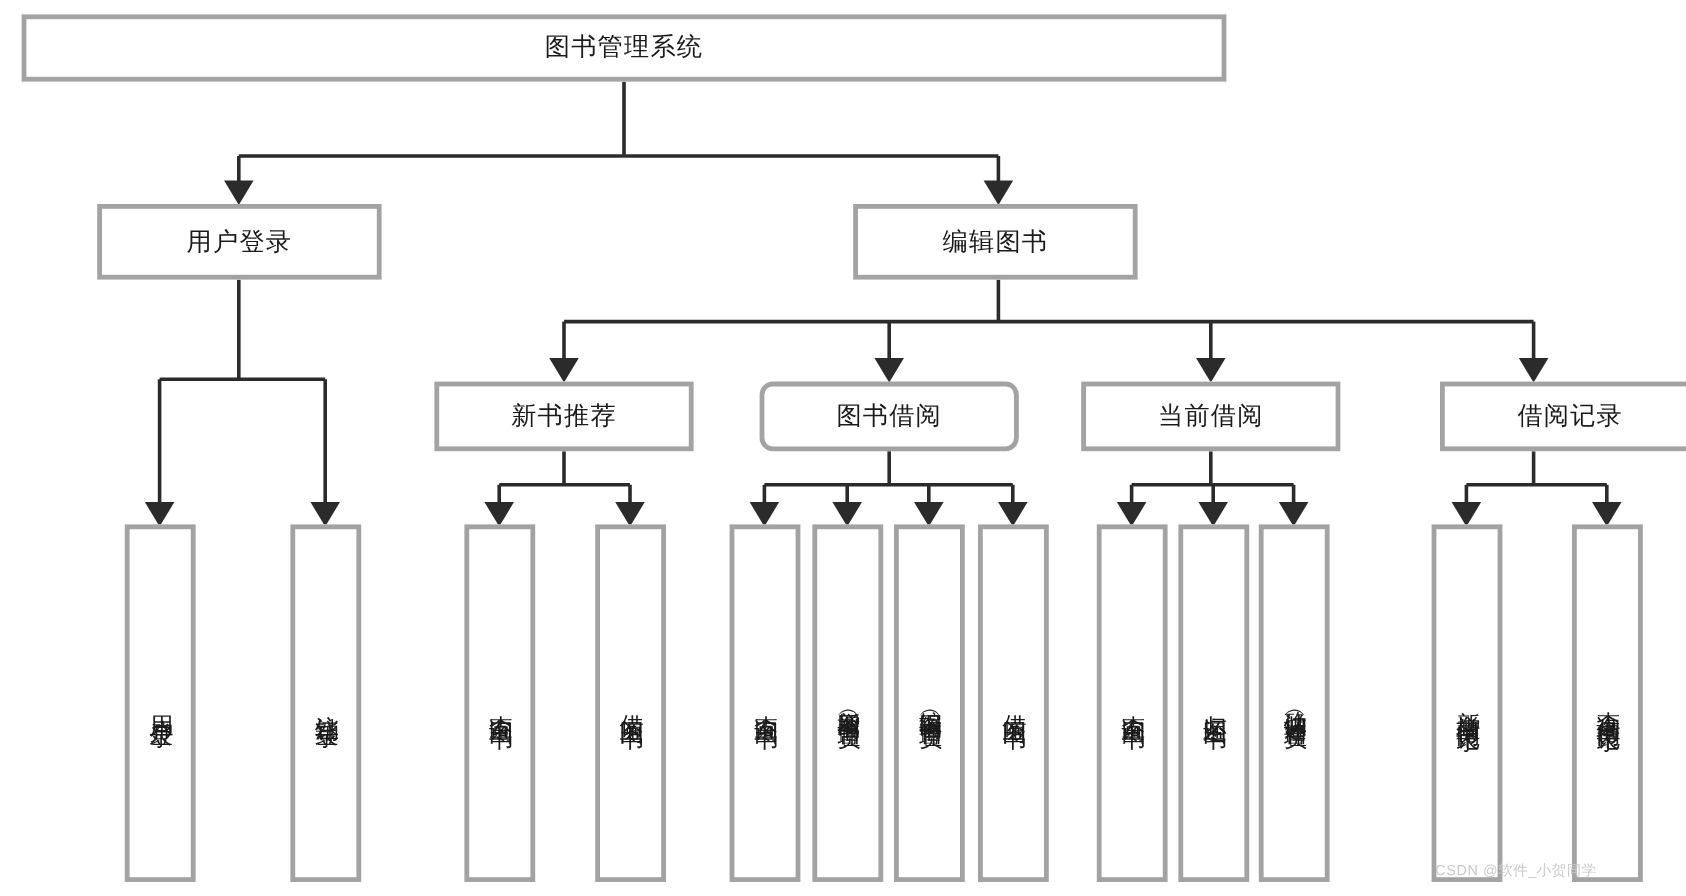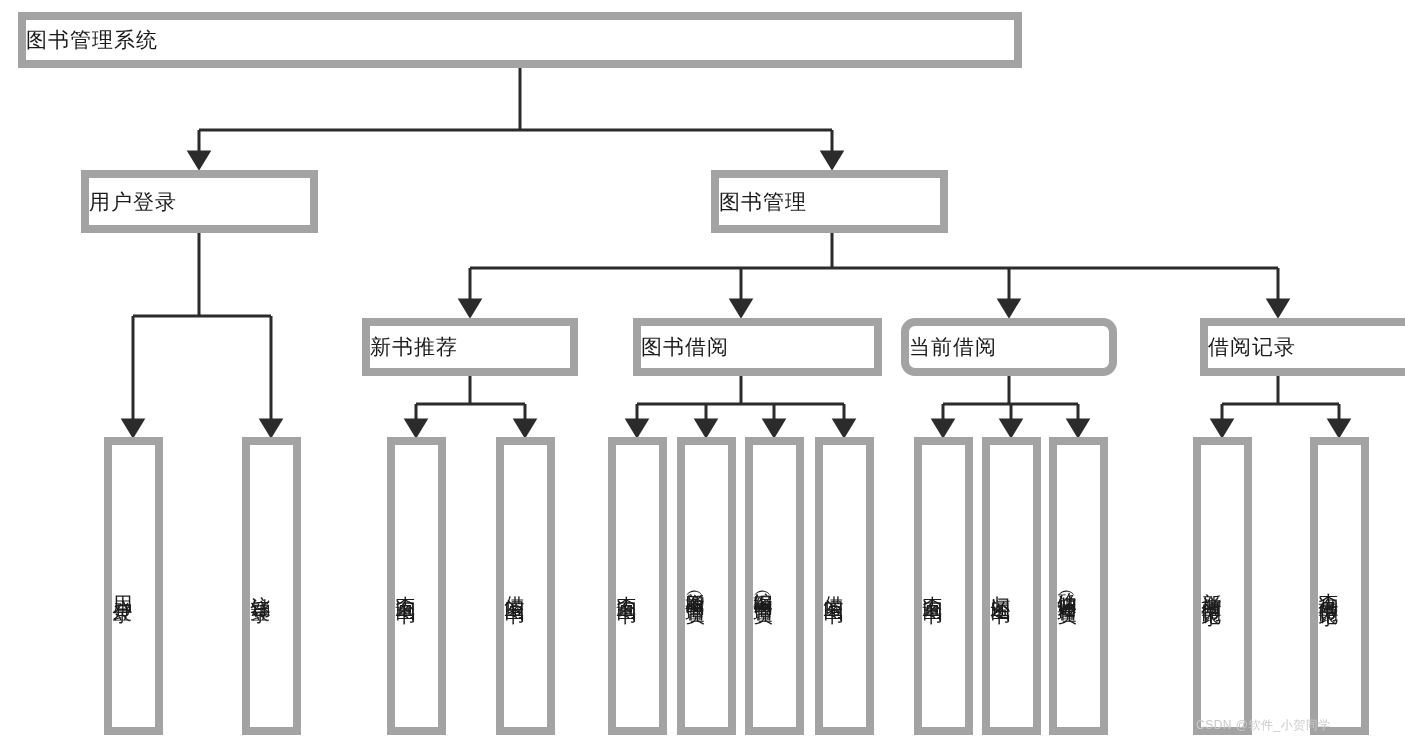--- a/index.html
+++ b/index.html
@@ -21,24 +21,25 @@
     position: absolute;
     left: 0;
     top: 0;
     width: 1405px;
     height: 747px;
     pointer-events: none;
   }
   .node {
     position: absolute;
     box-sizing: border-box;
-    border: 8px solid #a3a3a3;
+    border: 4px solid #a3a3a3;
     background: #ffffff;
     display: flex;
     align-items: center;
+    justify-content: center;
     color: #1b1b1b;
   }
   .node.horiz .label {
     font-size: 21px;
     line-height: 1.1;
     letter-spacing: 1px;
     white-space: nowrap;
   }
   .node.vert {
     padding: 4px 0;
@@ -119,30 +120,30 @@
   </svg>
 
   <div class="node horiz" style="left:18px; top:12px; width:1004px; height:56px;">
     <span class="label">图书管理系统</span>
   </div>
 
   <div class="node horiz" style="left:81px; top:170px; width:237px; height:63px;">
     <span class="label">用户登录</span>
   </div>
   <div class="node horiz" style="left:711px; top:170px; width:237px; height:63px;">
-    <span class="label">图书管理</span>
+    <span class="label">编辑图书</span>
   </div>
 
   <div class="node horiz" style="left:362px; top:318px; width:216px; height:58px;">
     <span class="label">新书推荐</span>
   </div>
-  <div class="node horiz" style="left:633px; top:318px; width:249px; height:58px;">
+  <div class="node horiz" style="left:633px; top:318px; width:216px; height:58px;border-radius:11px;">
     <span class="label">图书借阅</span>
   </div>
-  <div class="node horiz" style="left:901px; top:318px; width:216px; height:58px;border-radius:14px;">
+  <div class="node horiz" style="left:901px; top:318px; width:216px; height:58px;">
     <span class="label">当前借阅</span>
   </div>
   <div class="node horiz" style="left:1170px; top:318px; width:217px; height:58px;margin-left:30px;">
     <span class="label">借阅记录</span>
   </div>
 
   <div class="node vert" style="left:104px; top:437px; width:59px; height:298px;">
     <span class="label">用户登录</span>
   </div>
   <div class="node vert" style="left:242px; top:437px; width:59px; height:298px;">

